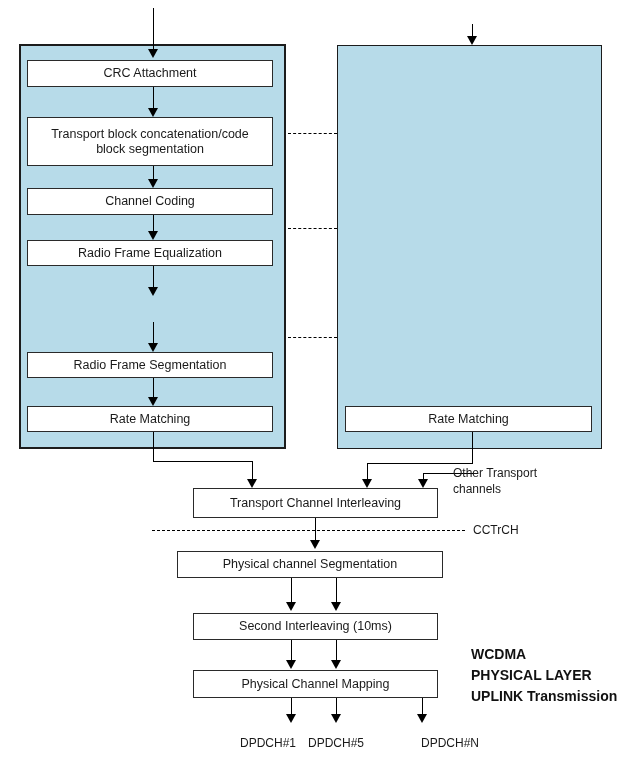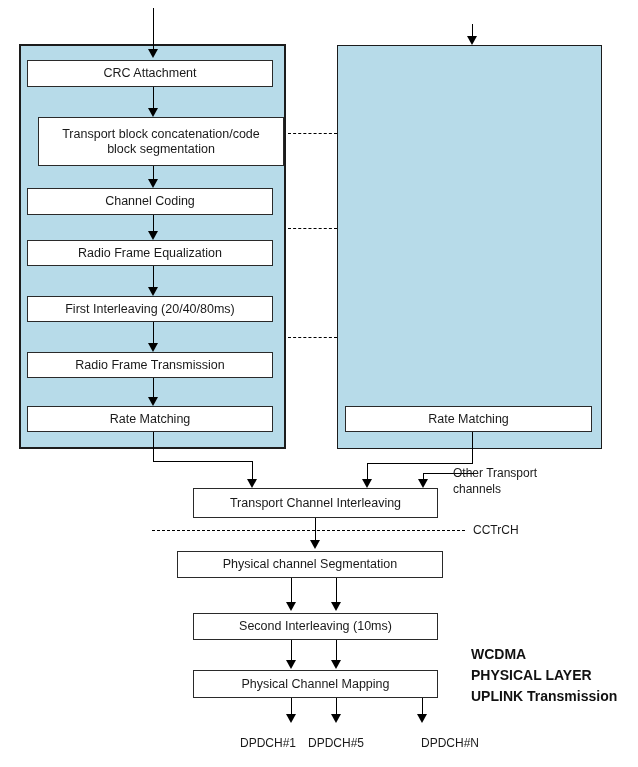--- a/index.html
+++ b/index.html
@@ -46,26 +46,25 @@
 
   <div class="container left"></div>
   <div class="container right"></div>
 
   <div class="vline" style="left:153px;top:8px;height:42px"></div>
   <div class="arrowhead" style="left:148px;top:49px"></div>
   <div class="vline" style="left:472px;top:24px;height:13px"></div>
   <div class="arrowhead" style="left:467px;top:36px"></div>
 
   <div class="box" style="left:27px;top:60px;width:246px;height:27px">CRC Attachment</div>
-  <div class="box" style="left:38px;top:117px;width:246px;height:49px">Transport block concatenation/code
+  <div class="box" style="left:27px;top:117px;width:246px;height:49px">Transport block concatenation/code
 block segmentation</div>
   <div class="box" style="left:27px;top:188px;width:246px;height:27px">Channel Coding</div>
   <div class="box" style="left:27px;top:240px;width:246px;height:26px">Radio Frame Equalization</div>
-  <div class="box" style="left:27px;top:296px;width:246px;height:26px">First Interleaving (20/40/80ms)</div>
-  <div class="box" style="left:27px;top:352px;width:246px;height:26px">Radio Frame Transmission</div>
+  <div class="box" style="left:27px;top:352px;width:246px;height:26px">Radio Frame Segmentation</div>
   <div class="box" style="left:27px;top:406px;width:246px;height:26px">Rate Matching</div>
 
   <div class="box" style="left:345px;top:406px;width:247px;height:26px">Rate Matching</div>
 
   <div class="vline" style="left:153px;top:87px;height:23px"></div>
   <div class="arrowhead" style="left:148px;top:108px"></div>
   <div class="vline" style="left:153px;top:166px;height:15px"></div>
   <div class="arrowhead" style="left:148px;top:179px"></div>
   <div class="vline" style="left:153px;top:215px;height:18px"></div>
   <div class="arrowhead" style="left:148px;top:231px"></div>

